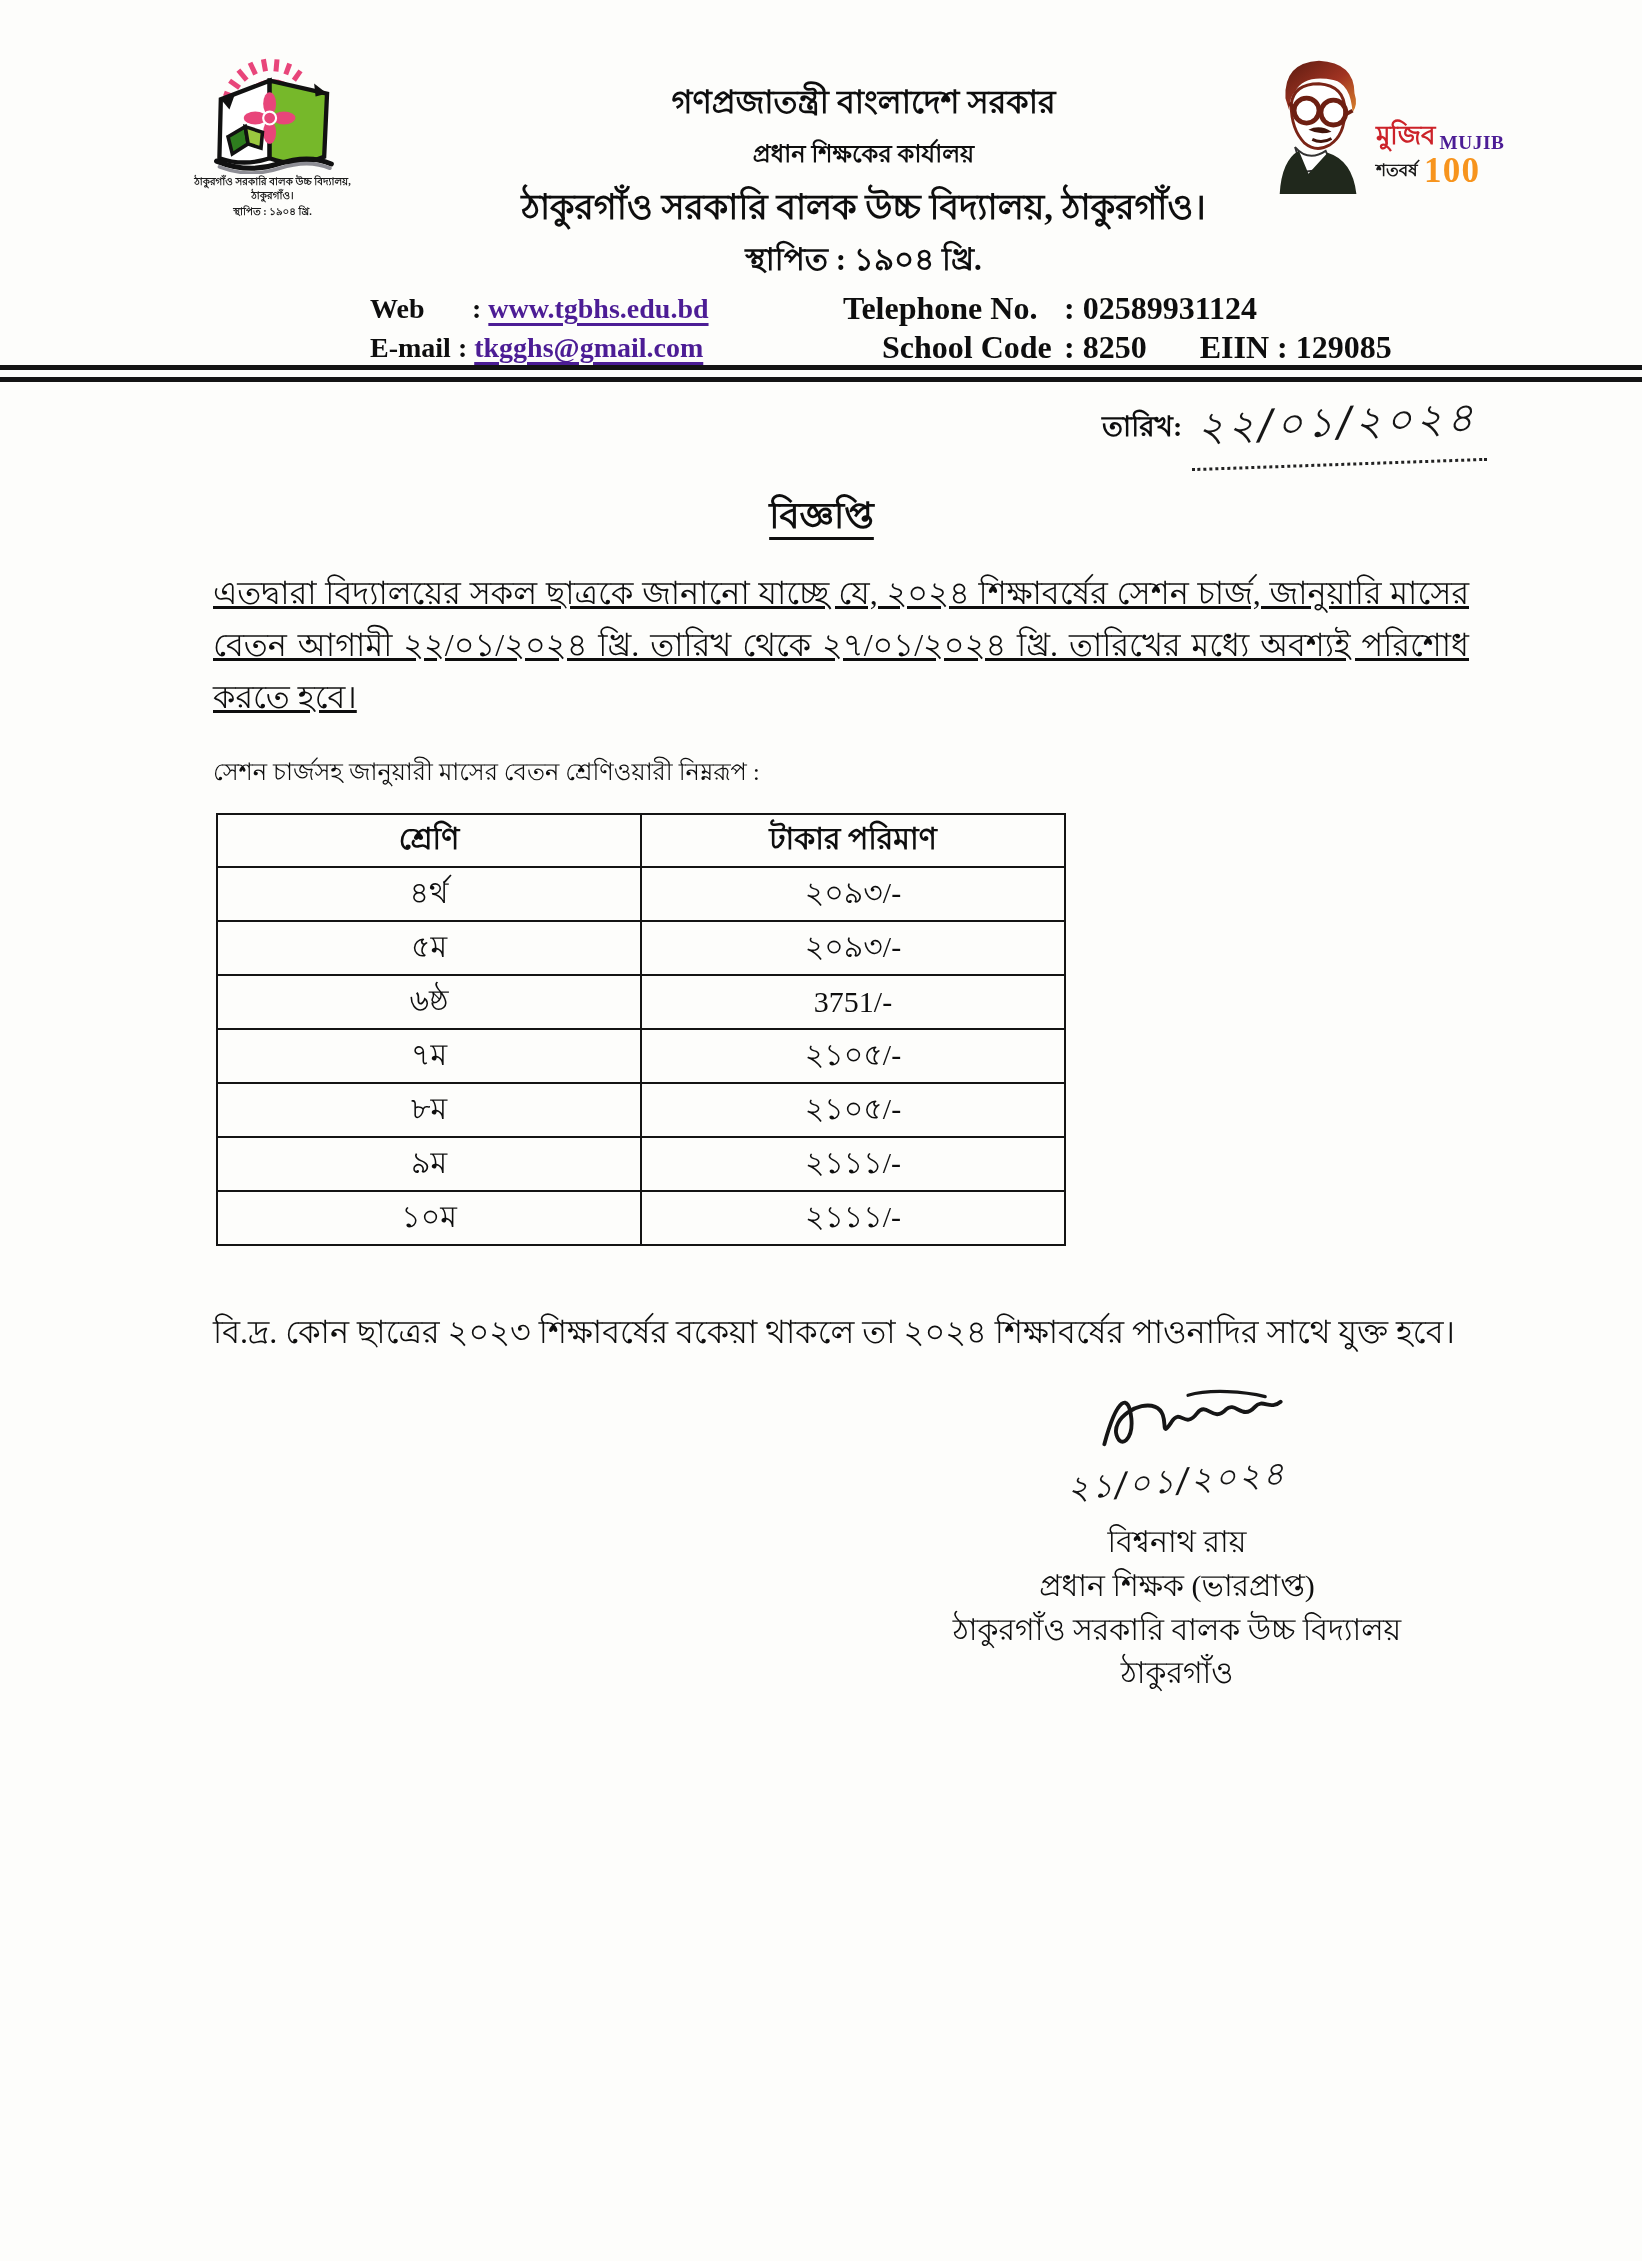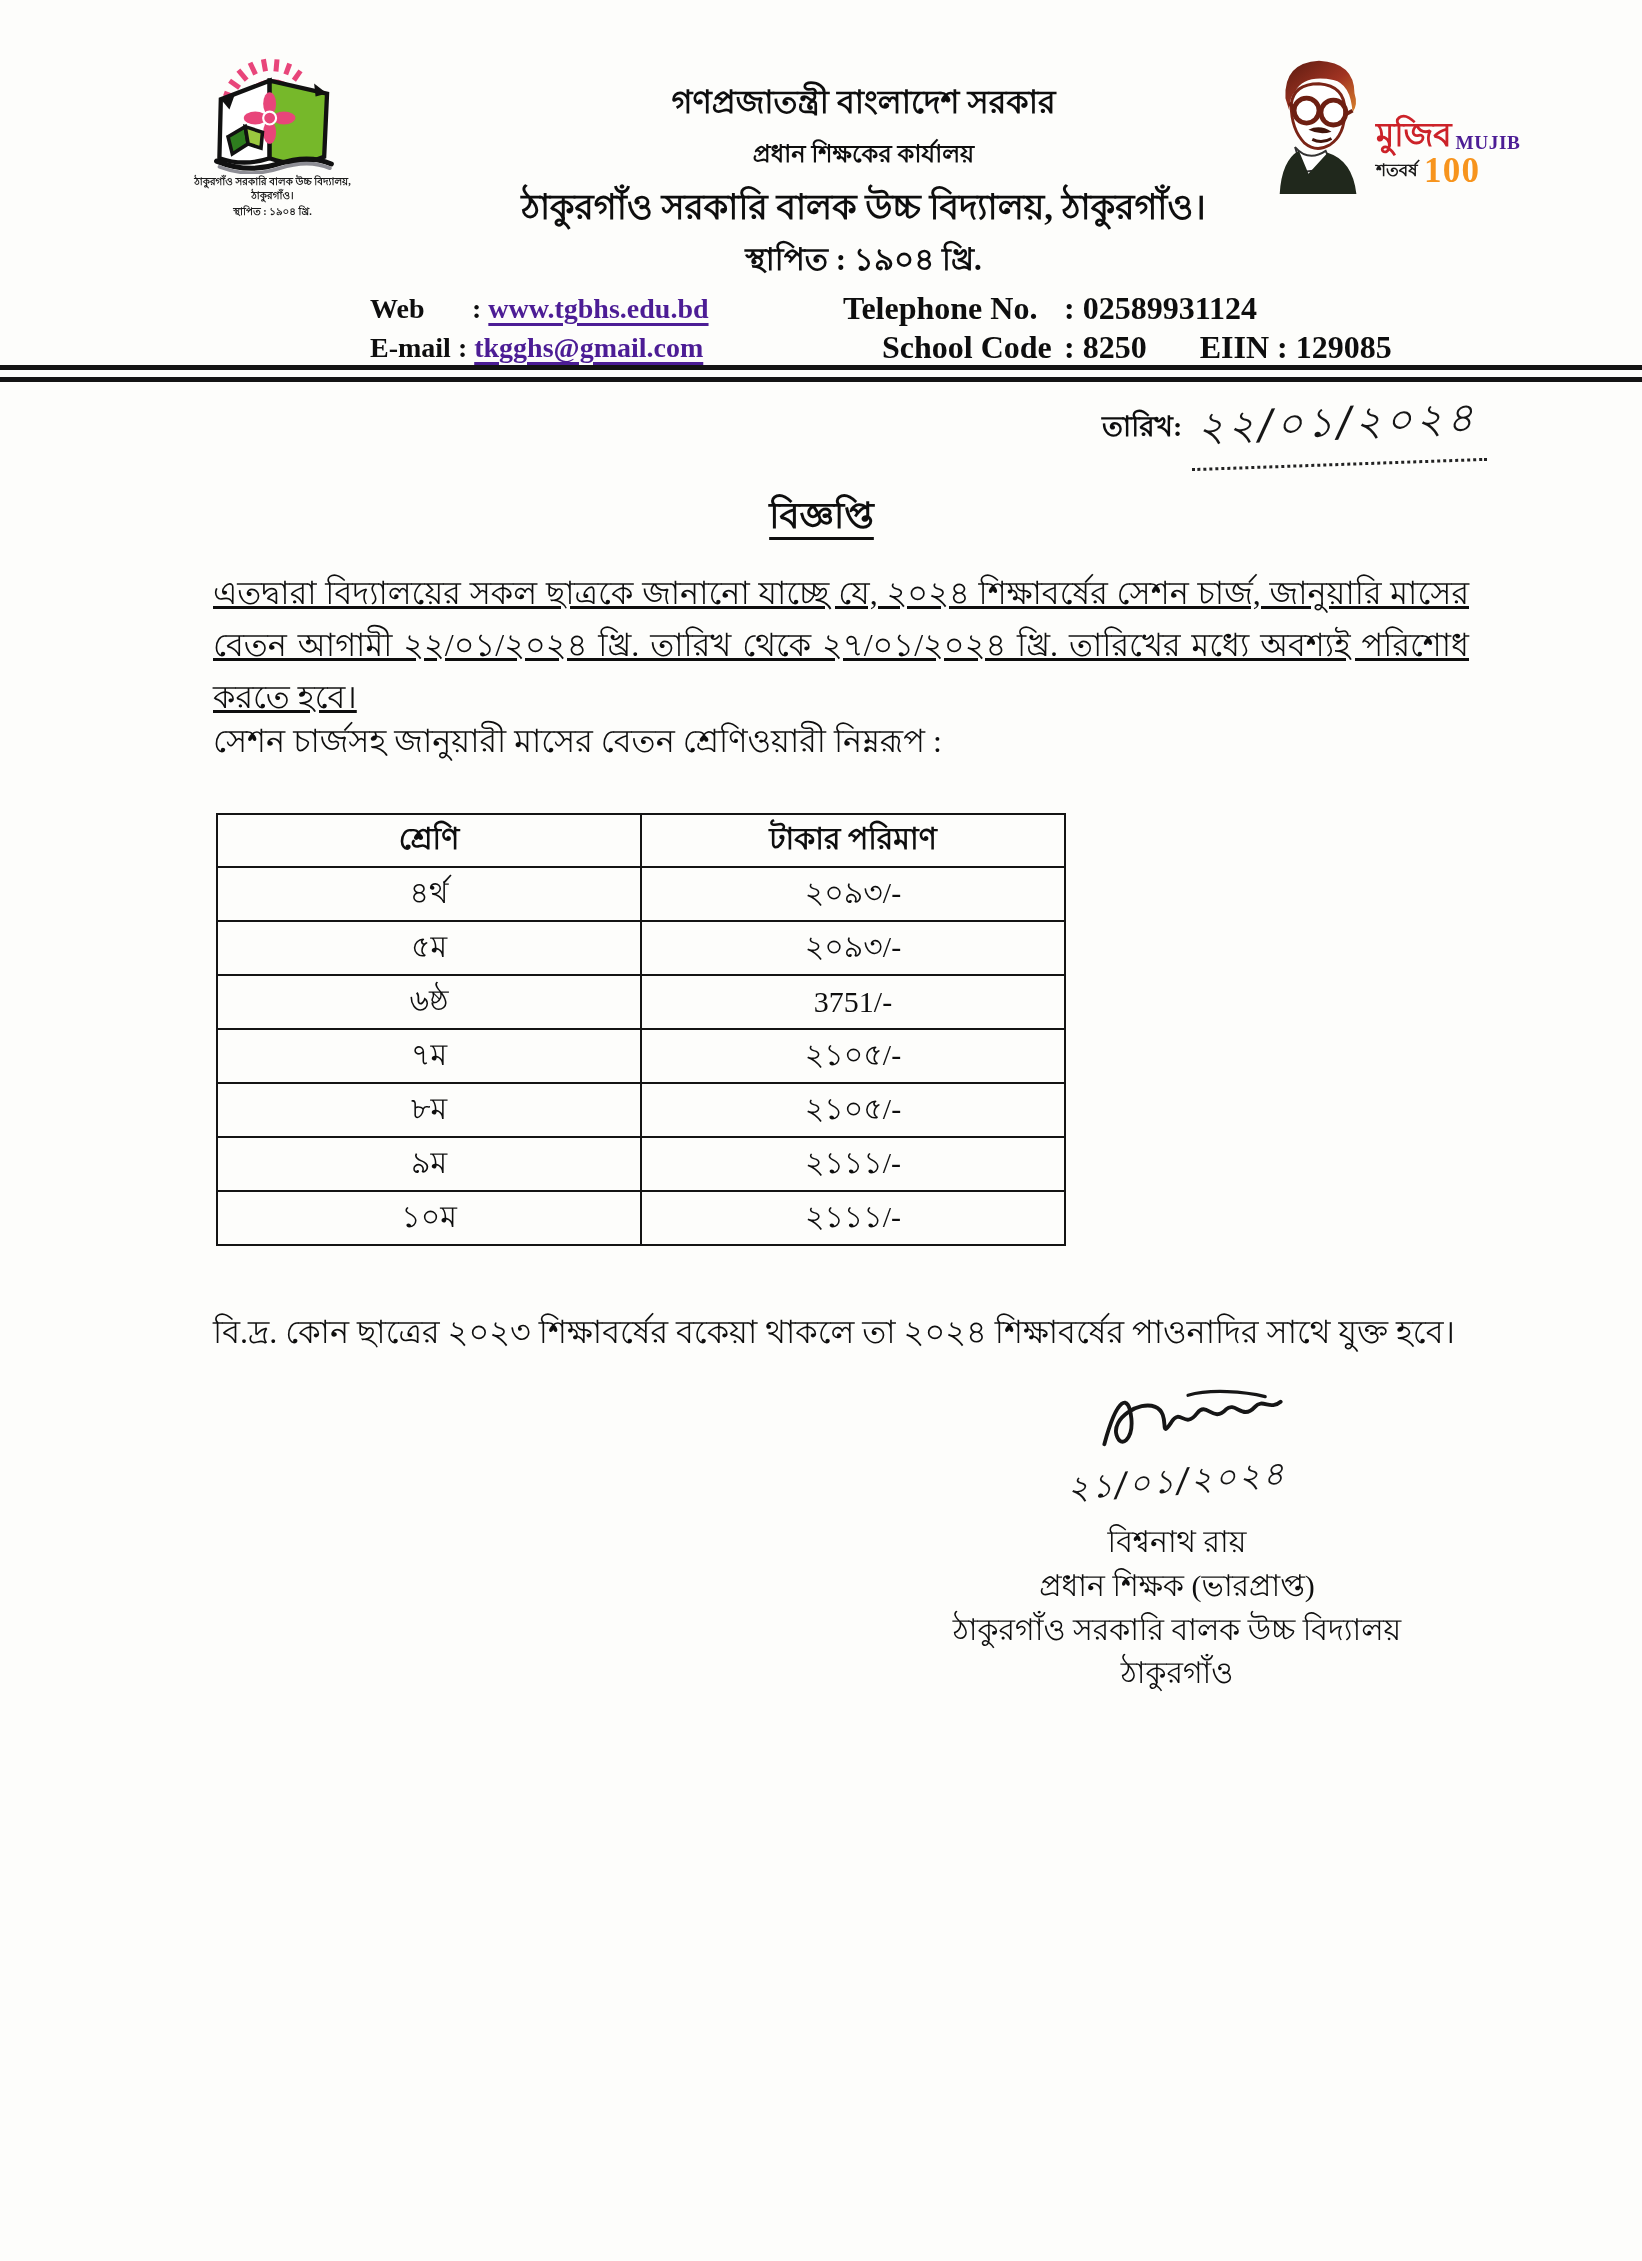--- a/index.html
+++ b/index.html
@@ -22,21 +22,21 @@
   .header-center { position:absolute; top:76px; left:387px; width:953px; text-align:center; }
   .h-line1 { font-size:32px; font-weight:bold; line-height:52px; }
   .h-line2 { font-size:24px; font-weight:bold; line-height:52px; }
   .h-line3 { font-size:35px; font-weight:bold; line-height:55px; }
   .h-line4 { font-size:31px; font-weight:bold; line-height:50px; }
 
   .mujib-logo { position:absolute; top:55px; left:1266px; width:225px; height:145px; }
   .mujib-logo .m-row { display:flex; align-items:flex-end; }
   .mujib-text { margin-left:3.9px; padding-bottom:9px; }
   .mujib-top { display:flex; align-items:flex-end; }
-  .mujib-bangla { font-size:33px; font-weight:bold; color:#cc2229; line-height:33px; }
+  .mujib-bangla { font-size:26px; font-weight:bold; color:#cc2229; line-height:33px; }
   .mujib-en { font-size:19.3px; font-weight:bold; color:#4c1d95; line-height:19.3px; margin-left:3.9px; letter-spacing:0.6px; }
   .mujib-bottom { display:flex; align-items:center; margin-top:2.6px; }
   .mujib-shoto { font-size:17px; font-weight:bold; color:#1a1a1a; line-height:19.3px; }
   .mujib-100 { font-size:35px; font-weight:bold; color:#f7941d; line-height:32px; margin-left:6.4px; letter-spacing:1.3px; }
 
   
   .contact-left  { position:absolute; top:289px; left:370px;  font-size:28px; font-weight:bold; line-height:39px; }
   .contact-right { position:absolute; top:289px; left:843px; font-size:32px; font-weight:bold; line-height:39px; }
   .c-row { white-space:nowrap; }
   .c-label { display:inline-block; }
@@ -53,21 +53,21 @@
   .handwriting { font-family:"DejaVu Sans",sans-serif; font-style:italic; font-weight:400; color:#161616; }
   .date-hand { display:inline-block; font-size:41px; letter-spacing:3.9px; transform:rotate(-2deg);
                border-bottom:3.9px dotted #222; padding:0 9px 3.9px 6.4px; margin-left:6.4px; }
 
   
   .notice-title { position:absolute; top:488px; left:0; width:1643px; text-align:center; }
   .notice-title span { font-size:36px; font-weight:bold; text-decoration:underline;
                        text-decoration-thickness:3.2px; text-underline-offset:9px;margin-top:12px; }
   .body-para { position:absolute; top:567px; left:213px; width:1256px;
                font-size:32px; line-height:52px; text-align:justify;text-decoration:underline; }
-  .table-intro { position:absolute; top:716px; left:213px; font-size:32px; }
+  .table-intro { position:absolute; top:753px; left:213px; font-size:24px; }
 
   
   .fee-table { position:absolute; top:813px; left:216px; width:850px;
                border-collapse:collapse; table-layout:fixed; }
   .fee-table th, .fee-table td { border:2.6px solid #141414; text-align:center; font-size:30px; }
   .fee-table th { height:53px; font-weight:bold; }
   .fee-table td { height:54px; font-weight:normal; }
 
   
   .note-para { position:absolute; top:1306px; left:213px; width:1266px;

